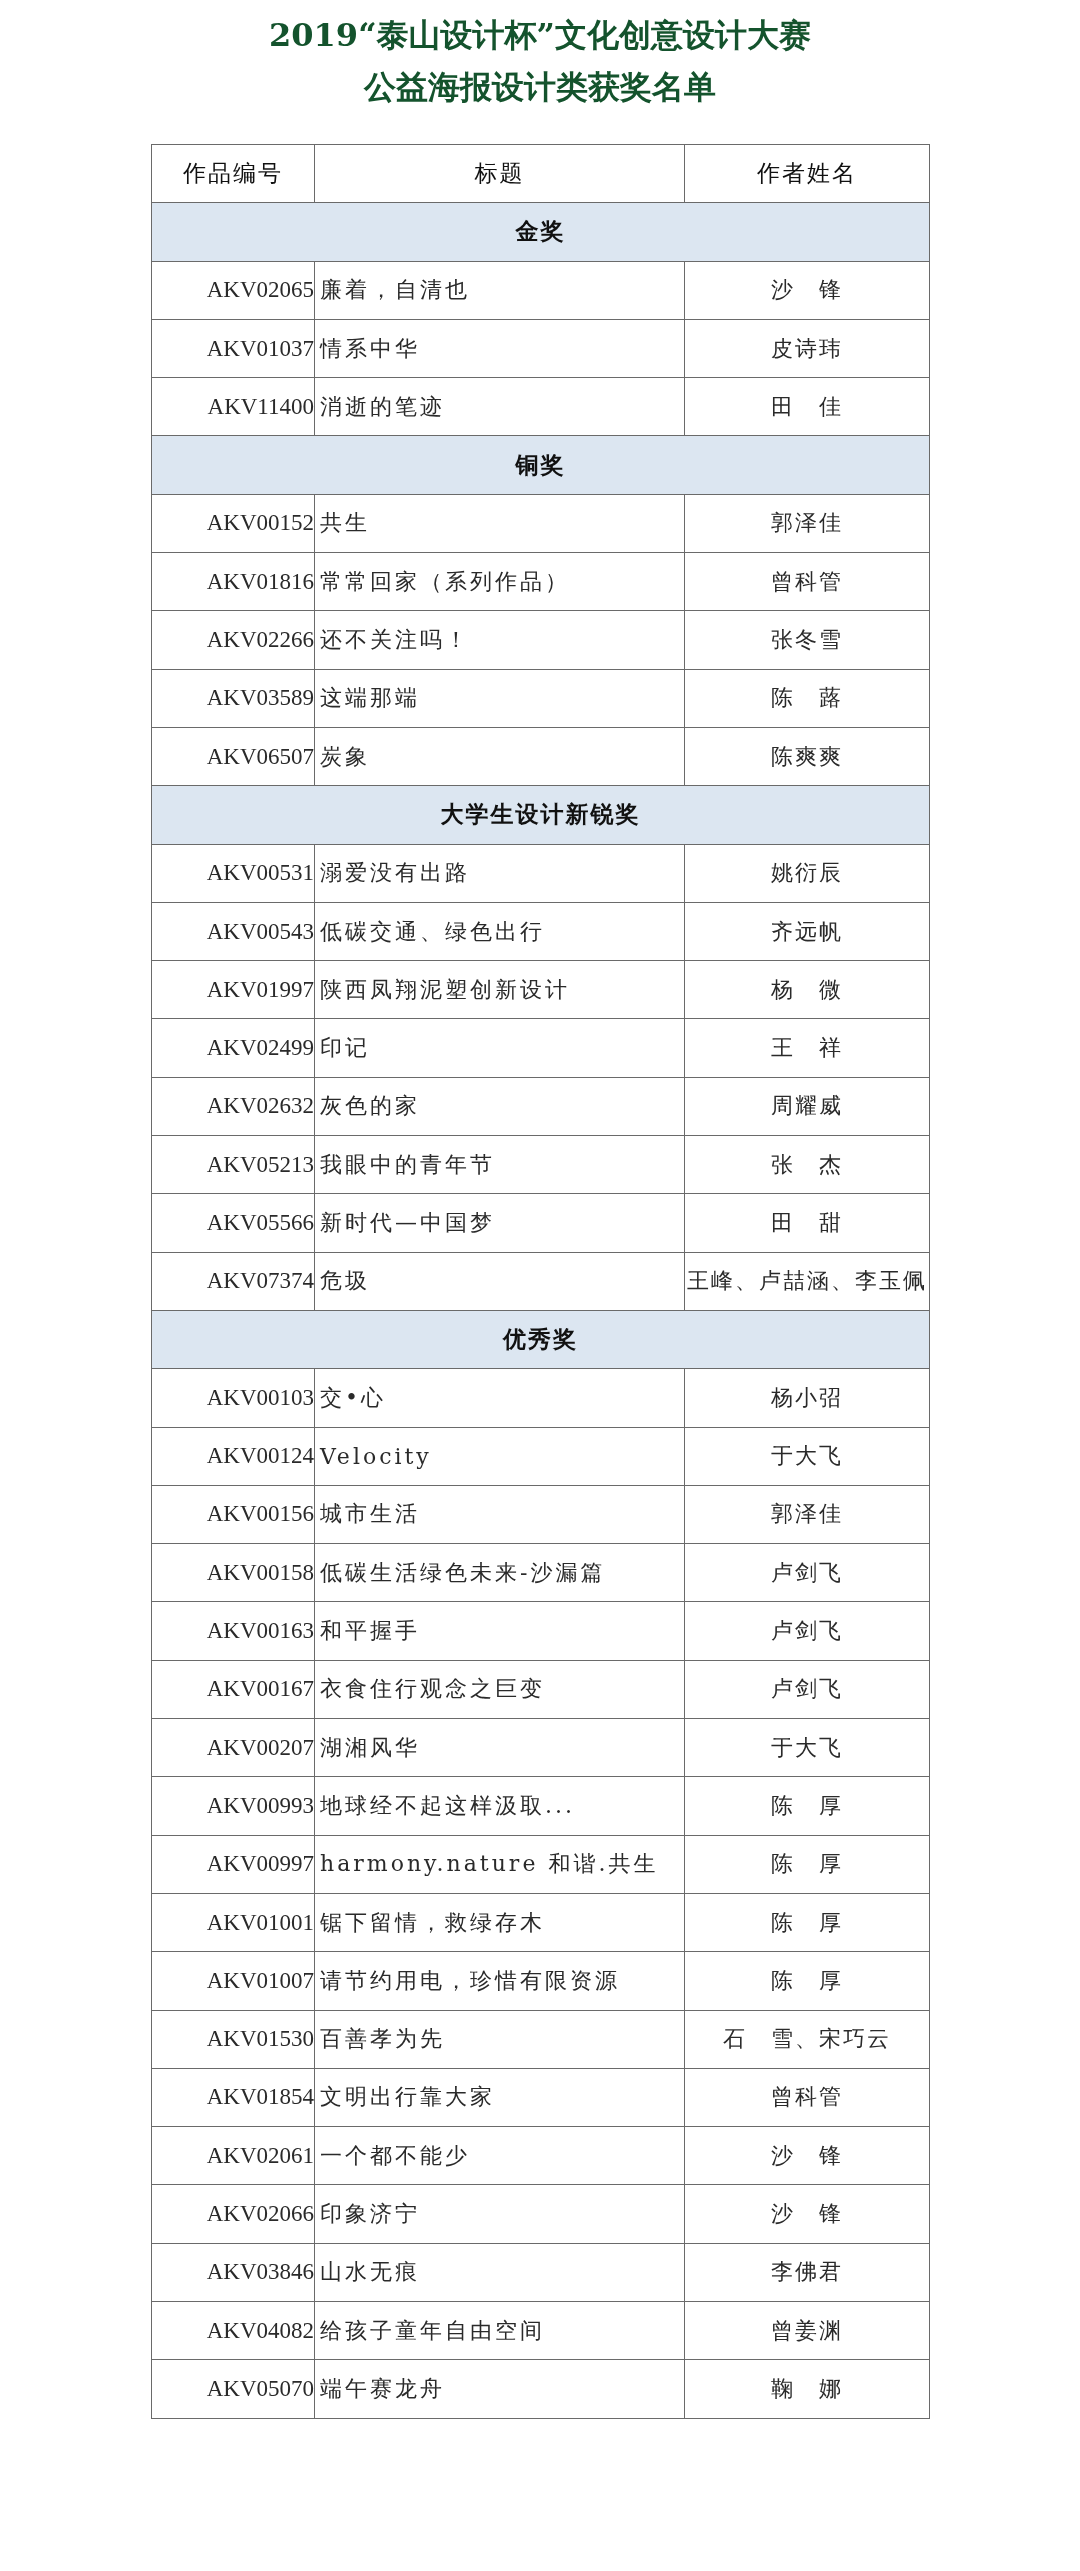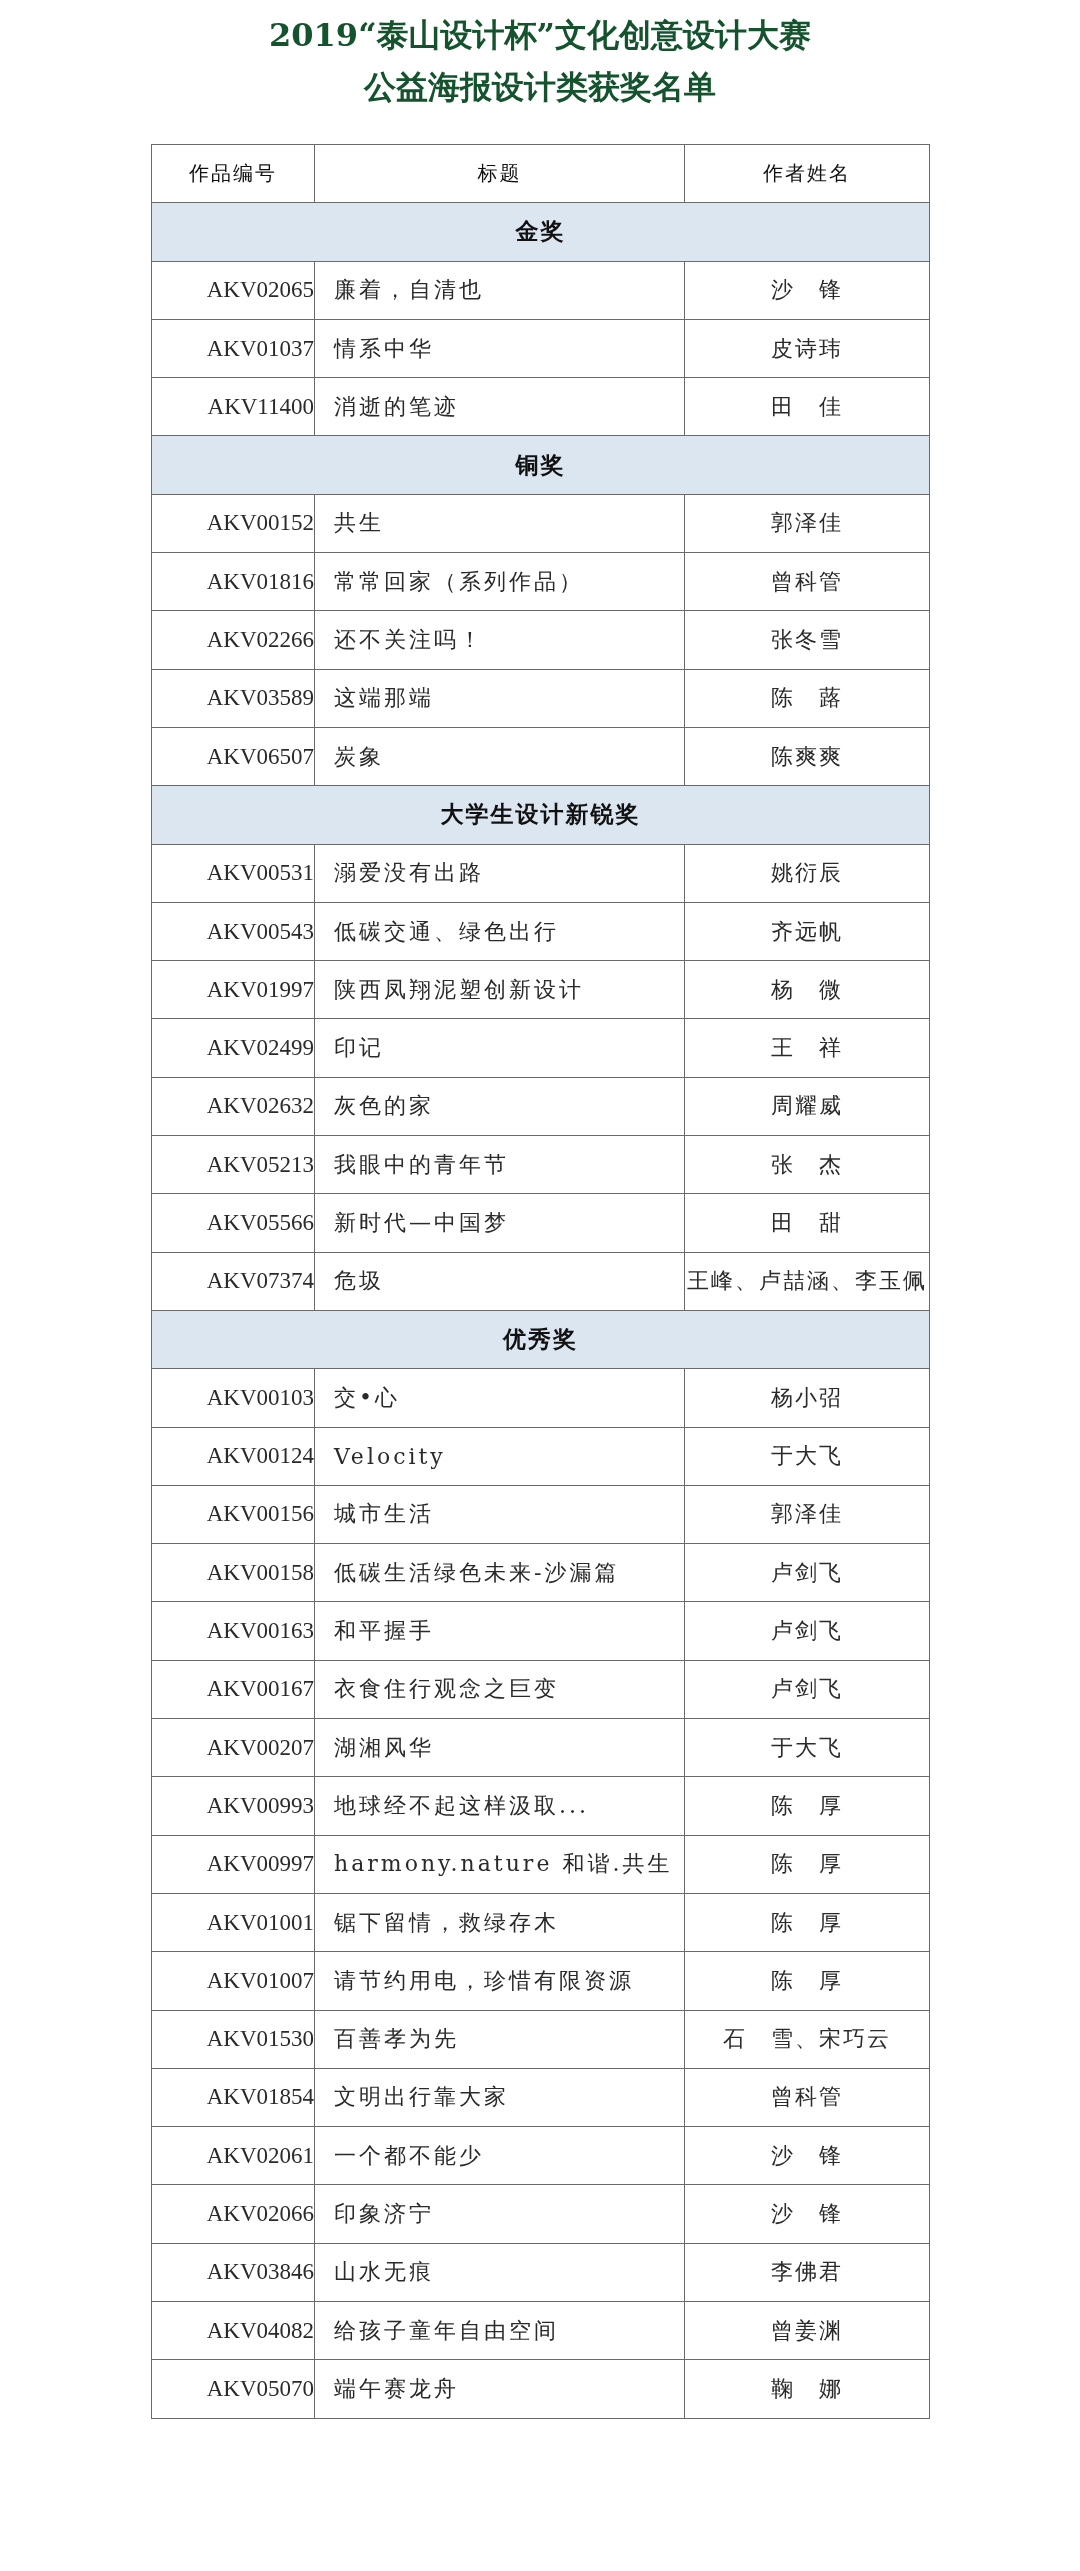--- a/index.html
+++ b/index.html
@@ -53,34 +53,34 @@
     height: 57.3px;
     padding: 0;
     font-size: 22px;
     font-weight: normal;
     color: #2a2a2a;
     white-space: nowrap;
     overflow: hidden;
   }
   .award-table th {
     font-family: "DejaVu Sans", "Liberation Sans", sans-serif;
-    font-size: 20px;
+    font-size: 23px;
     color: #111111;
     text-align: center;
     letter-spacing: 2px;
     background: #ffffff;
   }
   .award-table td.code {
     text-align: right;
     font-family: "Liberation Serif", "DejaVu Serif", serif;
     font-size: 23px;
   }
   .award-table td.title-cell {
     text-align: left;
-    padding-left: 19px;
+    padding-left: 5px;
     letter-spacing: 3px;
   }
   .award-table td.author {
     text-align: center;
     letter-spacing: 2px;
   }
   .award-table tr.section td {
     background: #dce6f1;
     text-align: center;
     font-family: "DejaVu Sans", "Liberation Sans", sans-serif;

